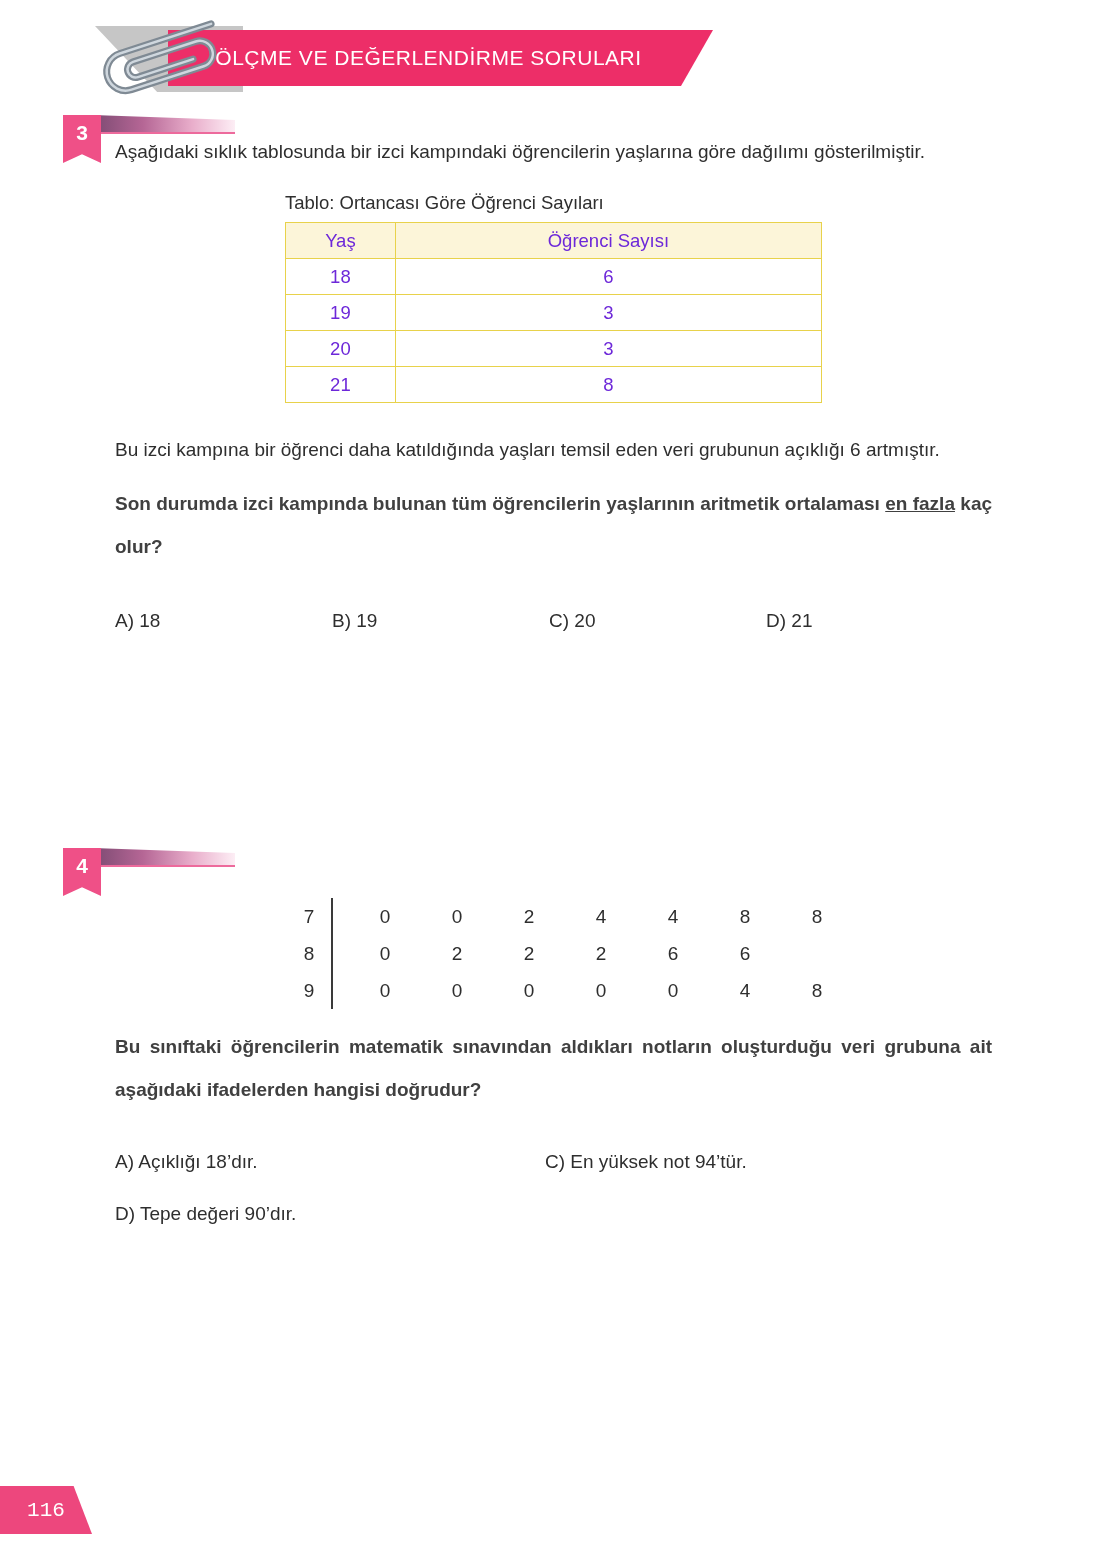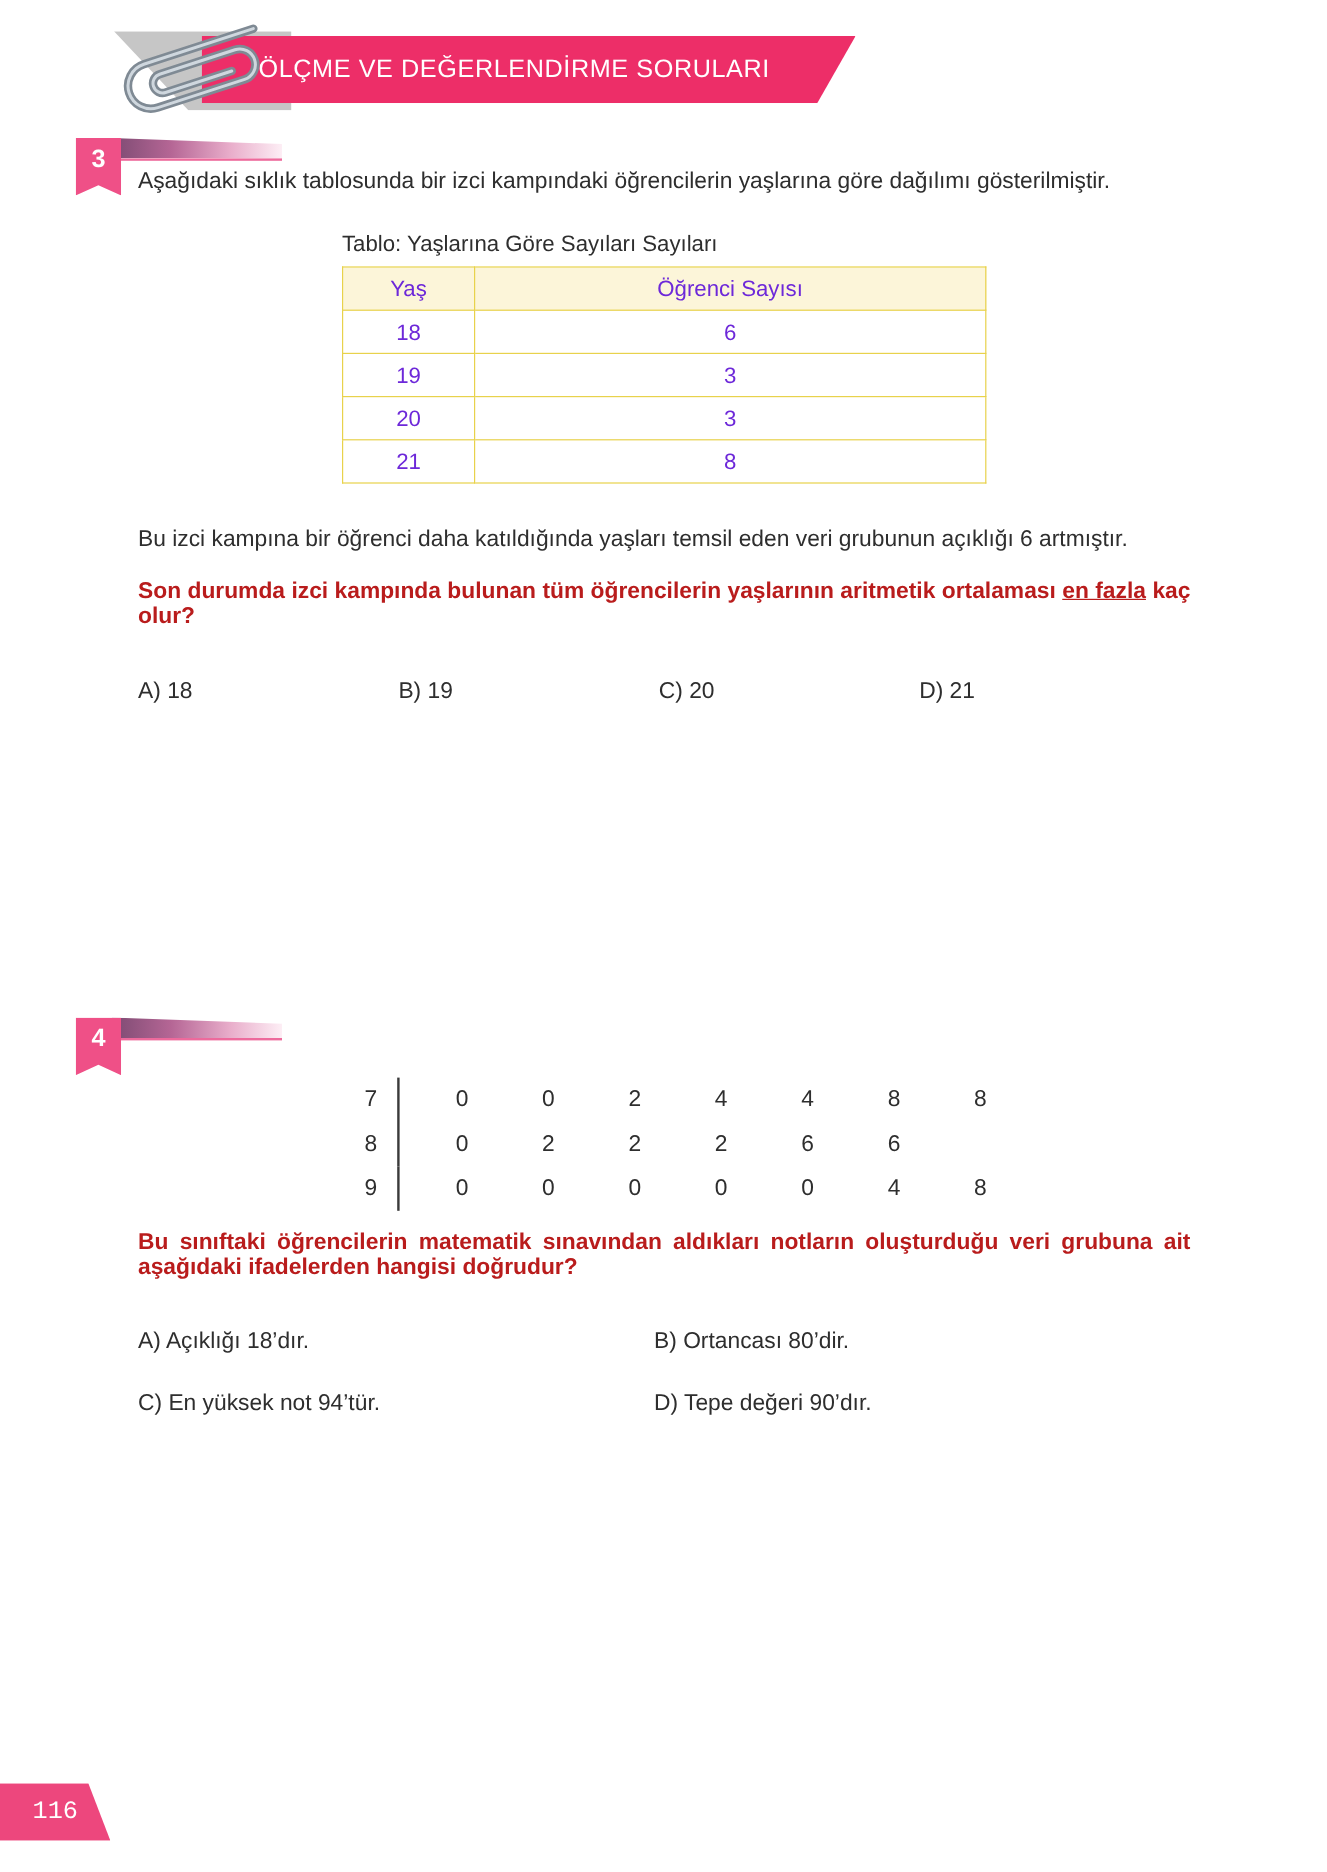--- a/index.html
+++ b/index.html
@@ -50,21 +50,21 @@
     position:absolute;left:0;top:0;width:38px;height:48px;
     background:#ef5087;
     clip-path:polygon(0 0,100% 0,100% 100%,50% 82%,0 100%);
     display:flex;align-items:flex-start;justify-content:center;
   }
   .num-badge span{color:#fff;font-weight:bold;font-size:21px;margin-top:6px;}
 
   .q-content{margin-left:115px;margin-right:114px;padding-top:20px;}
   .intro{margin:0;font-size:19px;line-height:33px;text-align:justify;}
   .body-text{margin:30px 0 0 0;font-size:19px;line-height:33px;text-align:justify;}
-  .bold-q{margin:16px 0 0 0;font-size:19px;line-height:21px;font-weight:bold;color:#b91c1c;text-align:justify;}
+  .bold-q{margin:16px 0 0 0;font-size:19px;line-height:43px;font-weight:bold;color:#404040;text-align:justify;}
   .bold-q .ul{text-decoration:underline;}
 
   
   .table-block{margin:24px 0 0 170px;width:537px;}
   .table-title{font-size:18.5px;margin-bottom:8px;color:#2e2e2e;}
   table.freq{border-collapse:collapse;width:100%;}
   table.freq th, table.freq td{
     border:1px solid #e8d24b;
     text-align:center;
     font-size:18.5px;
@@ -125,21 +125,21 @@
       <div class="ribbon-strip"></div>
       <div class="ribbon-line"></div>
       <div class="num-badge">
         <span>3</span>
       </div>
     </div>
     <div class="q-content">
       <p class="intro">Aşağıdaki sıklık tablosunda bir izci kampındaki öğrencilerin yaşlarına göre dağılımı gösterilmiştir.</p>
 
       <div class="table-block">
-        <div class="table-title">Tablo: Yaşlarına Göre Sayıları Sayıları</div>
+        <div class="table-title">Tablo: Ortancası Göre Öğrenci Sayıları</div>
         <table class="freq">
           <thead>
             <tr>
               <th>Yaş</th>
               <th>Öğrenci Sayısı</th>
             </tr>
           </thead>
           <tbody>
             <tr>
               <td>18</td>
@@ -224,21 +224,20 @@
             <span class="sl-leaf">4</span>
             <span class="sl-leaf">8</span>
           </span>
         </div>
       </div>
 
       <p class="bold-q">Bu sınıftaki öğrencilerin matematik sınavından aldıkları notların oluşturduğu veri grubuna ait aşağıdaki ifadelerden hangisi doğrudur?</p>
 
       <div class="options-2">
         <span>A) Açıklığı 18’dır.</span>
-        <span>B) Ortancası 80’dir.</span>
         <span>C) En yüksek not 94’tür.</span>
         <span>D) Tepe değeri 90’dır.</span>
       </div>
     </div>
   </section>
 
   <div class="page-num-badge">
     <span>116</span>
   </div>
 

